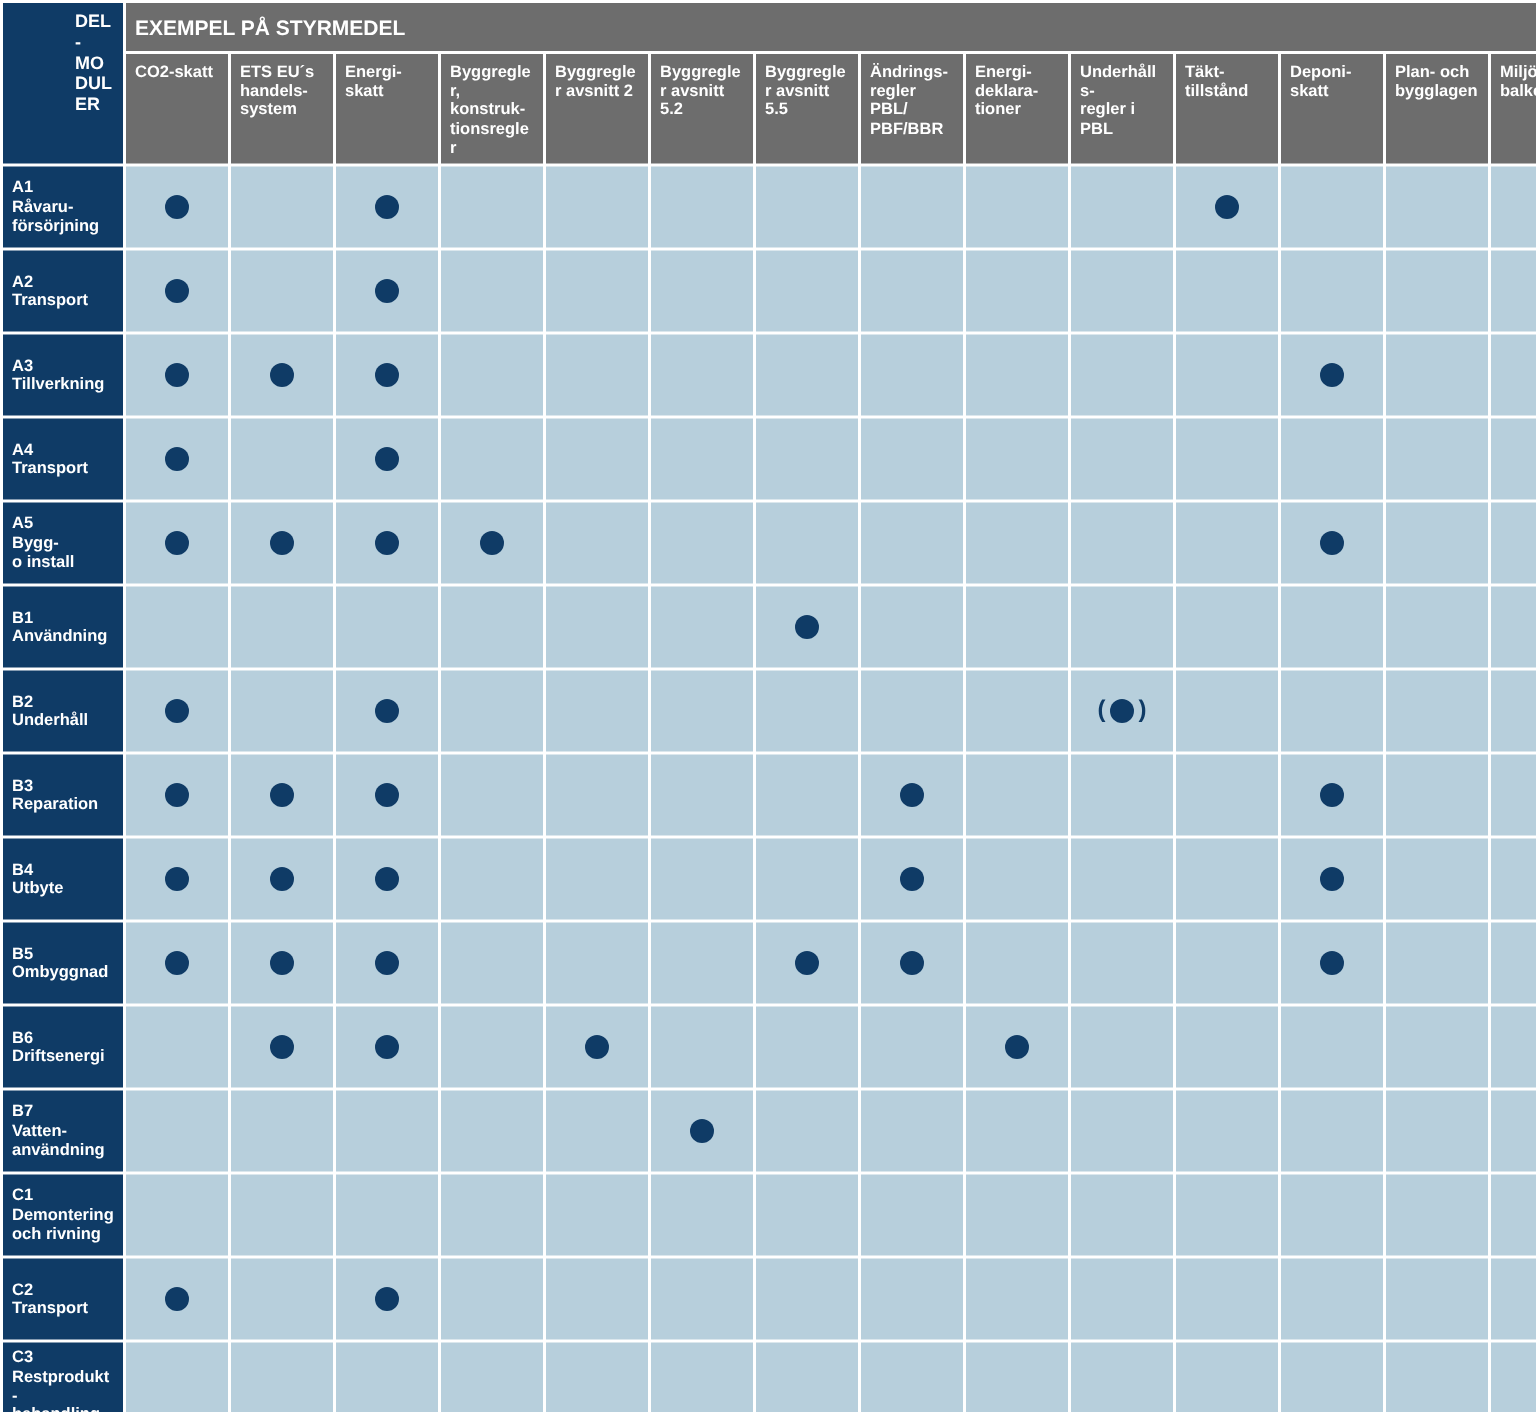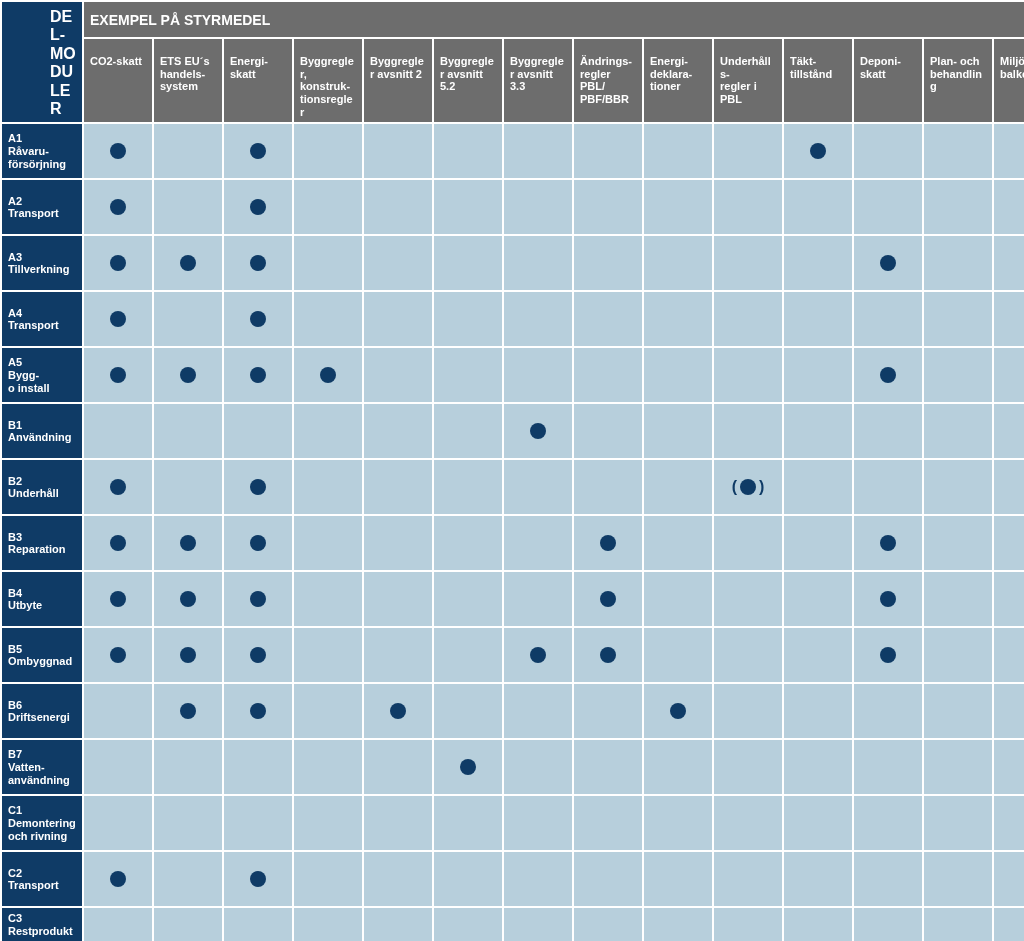--- a/index.html
+++ b/index.html
@@ -40,24 +40,24 @@
     text-align: left;
   }
   .superhead {
     font-size: 14px;
     padding: 8px 6px;
   }
   .colhead {
     font-size: 11px;
     height: 44px;
     vertical-align: top;
-    padding-top: 16px;
+    padding-top: 6px;
   }
   .corner {
-    font-size: 16px;
+    font-size: 12px;
     vertical-align: top;
     padding-top: 6px;
     padding-left: 48px;
   }
   .rowhead {
     font-size: 11px;
     height: 46px;
   }
   td.cell {
     background: #b7cfdc;
@@ -110,27 +110,27 @@
       <th class="corner" rowspan="2">DEL-<br>MODULER</th>
       <th class="superhead" colspan="14">EXEMPEL PÅ STYRMEDEL</th>
     </tr>
     <tr id="colhead-row">
           <th class="colhead">CO2-skatt</th>
           <th class="colhead">ETS EU´s handels-<br>system</th>
           <th class="colhead">Energi-<br>skatt</th>
           <th class="colhead">Byggregler, konstruk-<br>tionsregler</th>
           <th class="colhead">Byggregler avsnitt 2</th>
           <th class="colhead">Byggregler avsnitt 5.2</th>
-          <th class="colhead">Byggregler avsnitt 3.3</th>
+          <th class="colhead">Byggregler avsnitt 5.5</th>
           <th class="colhead">Ändrings-<br>regler PBL/<br>PBF/BBR</th>
           <th class="colhead">Energi-<br>deklara-<br>tioner</th>
           <th class="colhead">Underhålls-<br>regler i PBL</th>
           <th class="colhead">Täkt-<br>tillstånd</th>
           <th class="colhead">Deponi-<br>skatt</th>
-          <th class="colhead">Plan- och behandling</th>
+          <th class="colhead">Plan- och bygglagen</th>
           <th class="colhead">Miljö-<br>balken</th>
         </tr>
   </thead>
   <tbody id="matrix-body">
         <tr>
           <th class="rowhead">A1<br>Råvaru-<br>försörjning</th>
           <td class="cell"><span class="dot"></span></td>
           <td class="cell"></td>
           <td class="cell"><span class="dot"></span></td>
           <td class="cell"></td>

